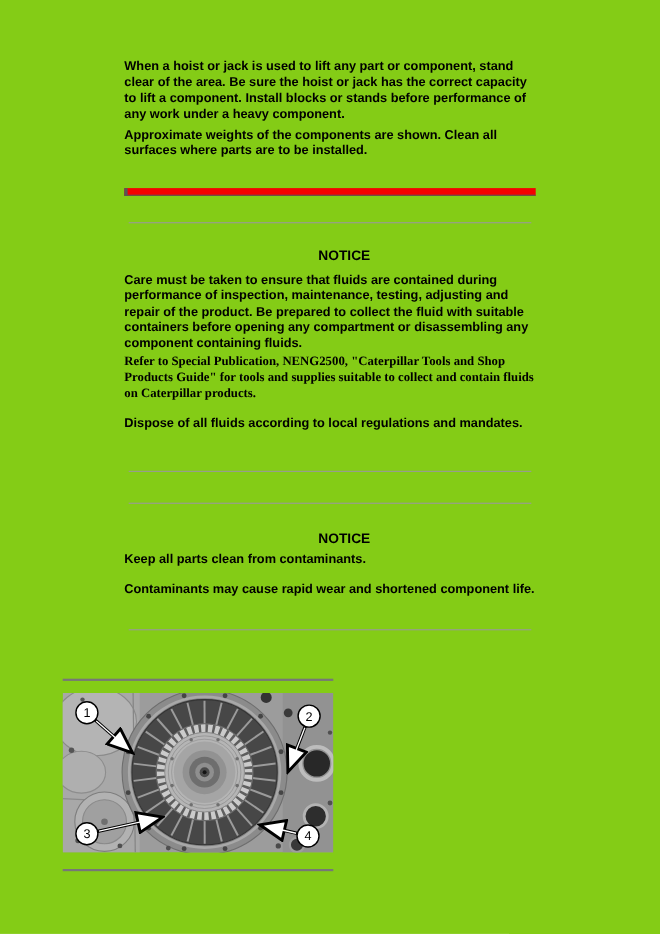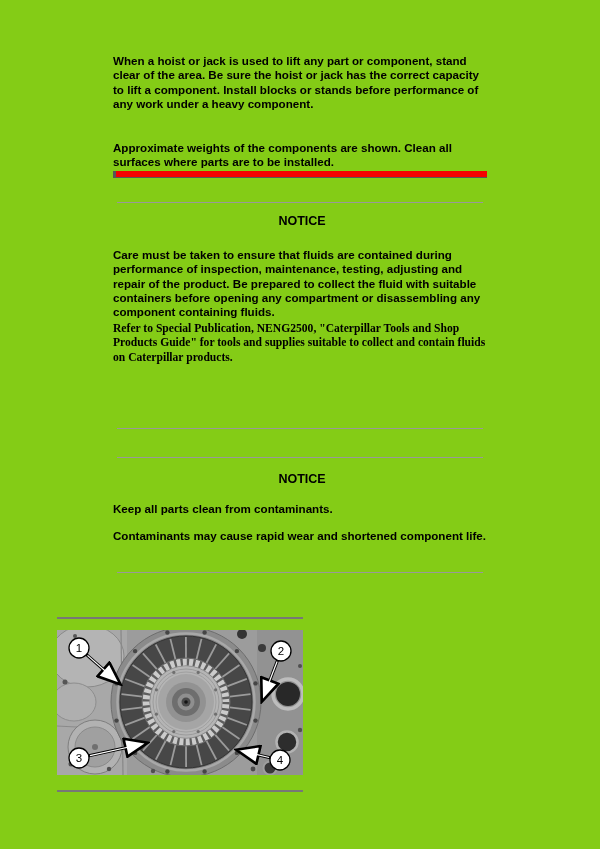--- a/index.html
+++ b/index.html
@@ -15,21 +15,21 @@
     position:absolute;
     left:113px;width:376px;
     margin:0;
     font-size:11.6px;
     font-weight:bold;
     line-height:14.3px;
     color:#000;
     text-align:left;
   }
   .p1{top:54px;}
-  .p2{top:141px;}
+  .p2{top:116px;}
   .p3{top:248px;}
   .p4{top:322px;font-family:Liberation Serif, serif;}
   .p5{top:378px;}
   .p6{top:502px;}
   .p7{top:529px;}
   .redbar{
     position:absolute;
     left:113px;top:171px;
     width:371px;height:6px;
     background:#f40000;
@@ -41,21 +41,21 @@
     left:117px;width:366px;height:0;
     border-top:1px solid #999;
   }
   .rule1{top:202px;}
   .rule2{top:428px;}
   .rule3{top:457px;}
   .rule4{top:572px;}
   .notice-title{
     position:absolute;
     left:113px;width:376px;
-    margin:1px;
+    margin:12px;
     text-align:center;
     font-size:12.5px;
     font-weight:bold;
     color:#000;
   }
   .nt1{top:213px;}
   .nt2{top:471px;}
   .fig-rule{
     position:absolute;
     left:57px;width:246px;height:0;
@@ -76,20 +76,21 @@
 
   <p class="para p1">When a hoist or jack is used to lift any part or component, stand clear of the area. Be sure the hoist or jack has the correct capacity to lift a component. Install blocks or stands before performance of any work under a heavy component.</p>
   <p class="para p2">Approximate weights of the components are shown. Clean all surfaces where parts are to be installed.</p>
 
   <div class="redbar"></div>
 
   <div class="rule rule1"></div>
   <p class="notice-title nt1">NOTICE</p>
   <p class="para p3">Care must be taken to ensure that fluids are contained during performance of inspection, maintenance, testing, adjusting and repair of the product. Be prepared to collect the fluid with suitable containers before opening any compartment or disassembling any component containing fluids.</p>
   <p class="para p4">Refer to Special Publication, NENG2500, "Caterpillar Tools and Shop Products Guide" for tools and supplies suitable to collect and contain fluids on Caterpillar products.</p>
+  <p class="para p5">Dispose of all fluids according to local regulations and mandates.</p>
   <div class="rule rule2"></div>
 
   <div class="rule rule3"></div>
   <p class="notice-title nt2">NOTICE</p>
   <p class="para p6">Keep all parts clean from contaminants.</p>
   <p class="para p7">Contaminants may cause rapid wear and shortened component life.</p>
   <div class="rule rule4"></div>
 
   <div class="fig-rule fr-top"></div>
 

